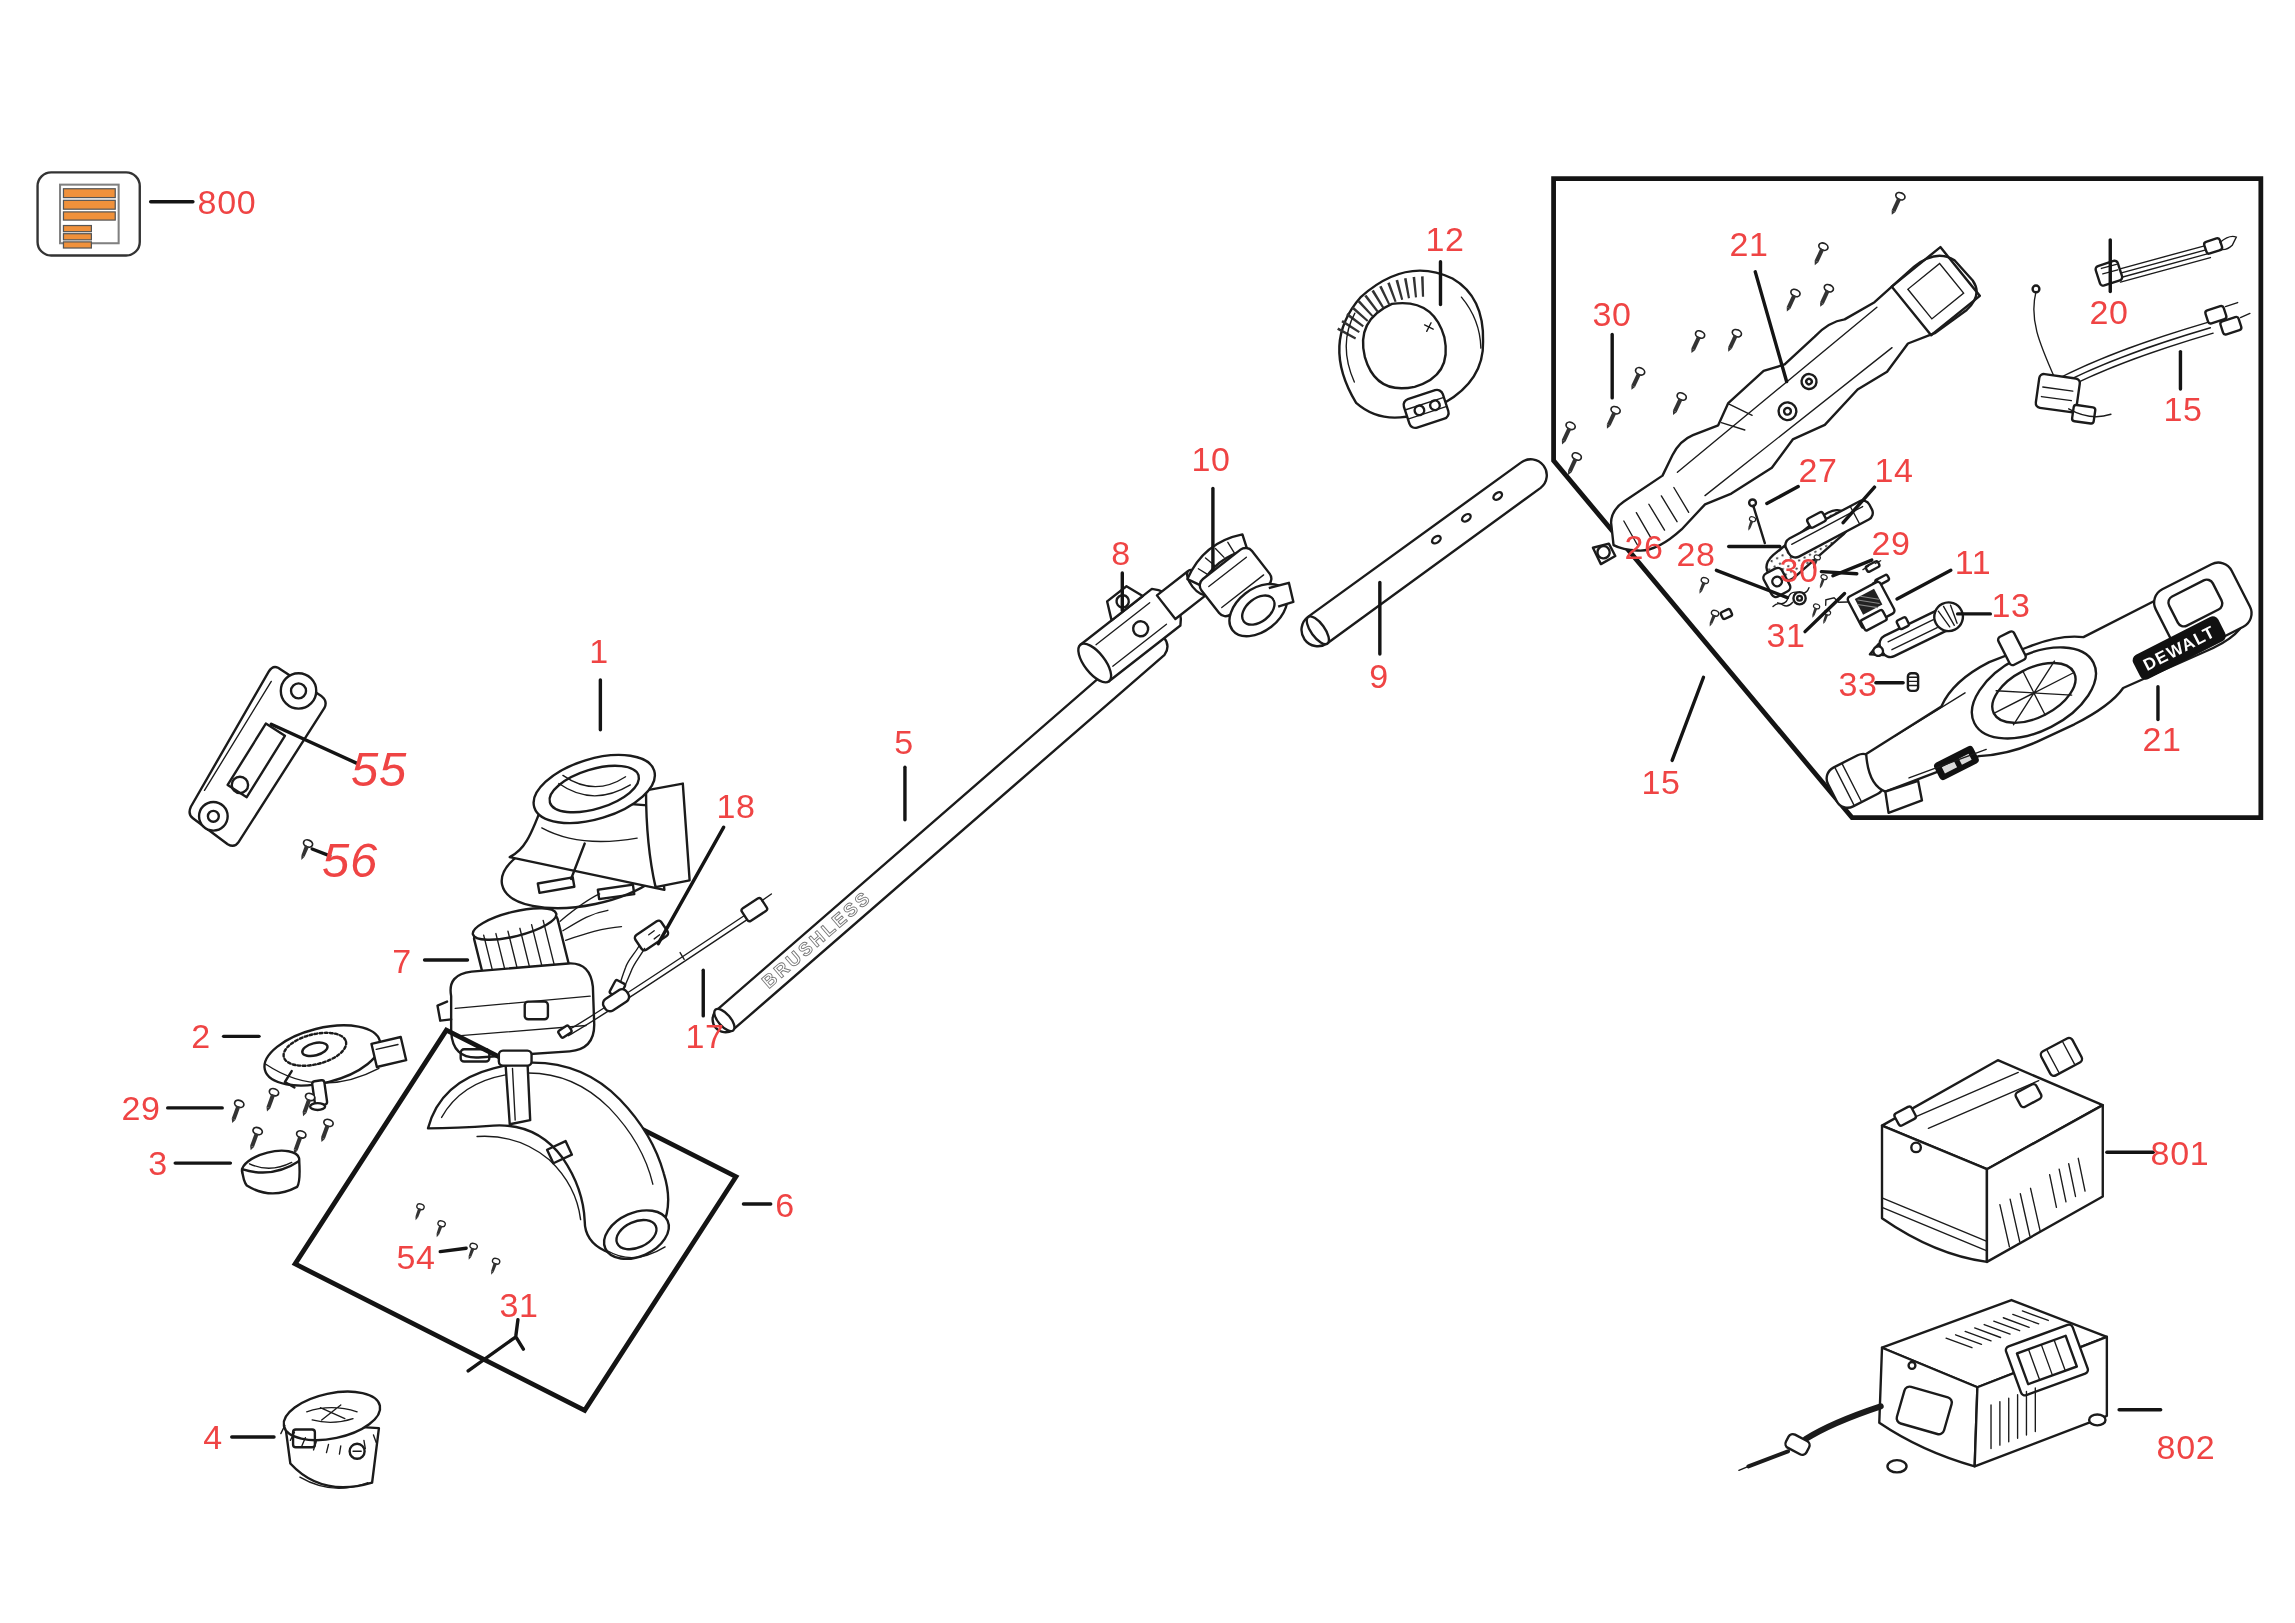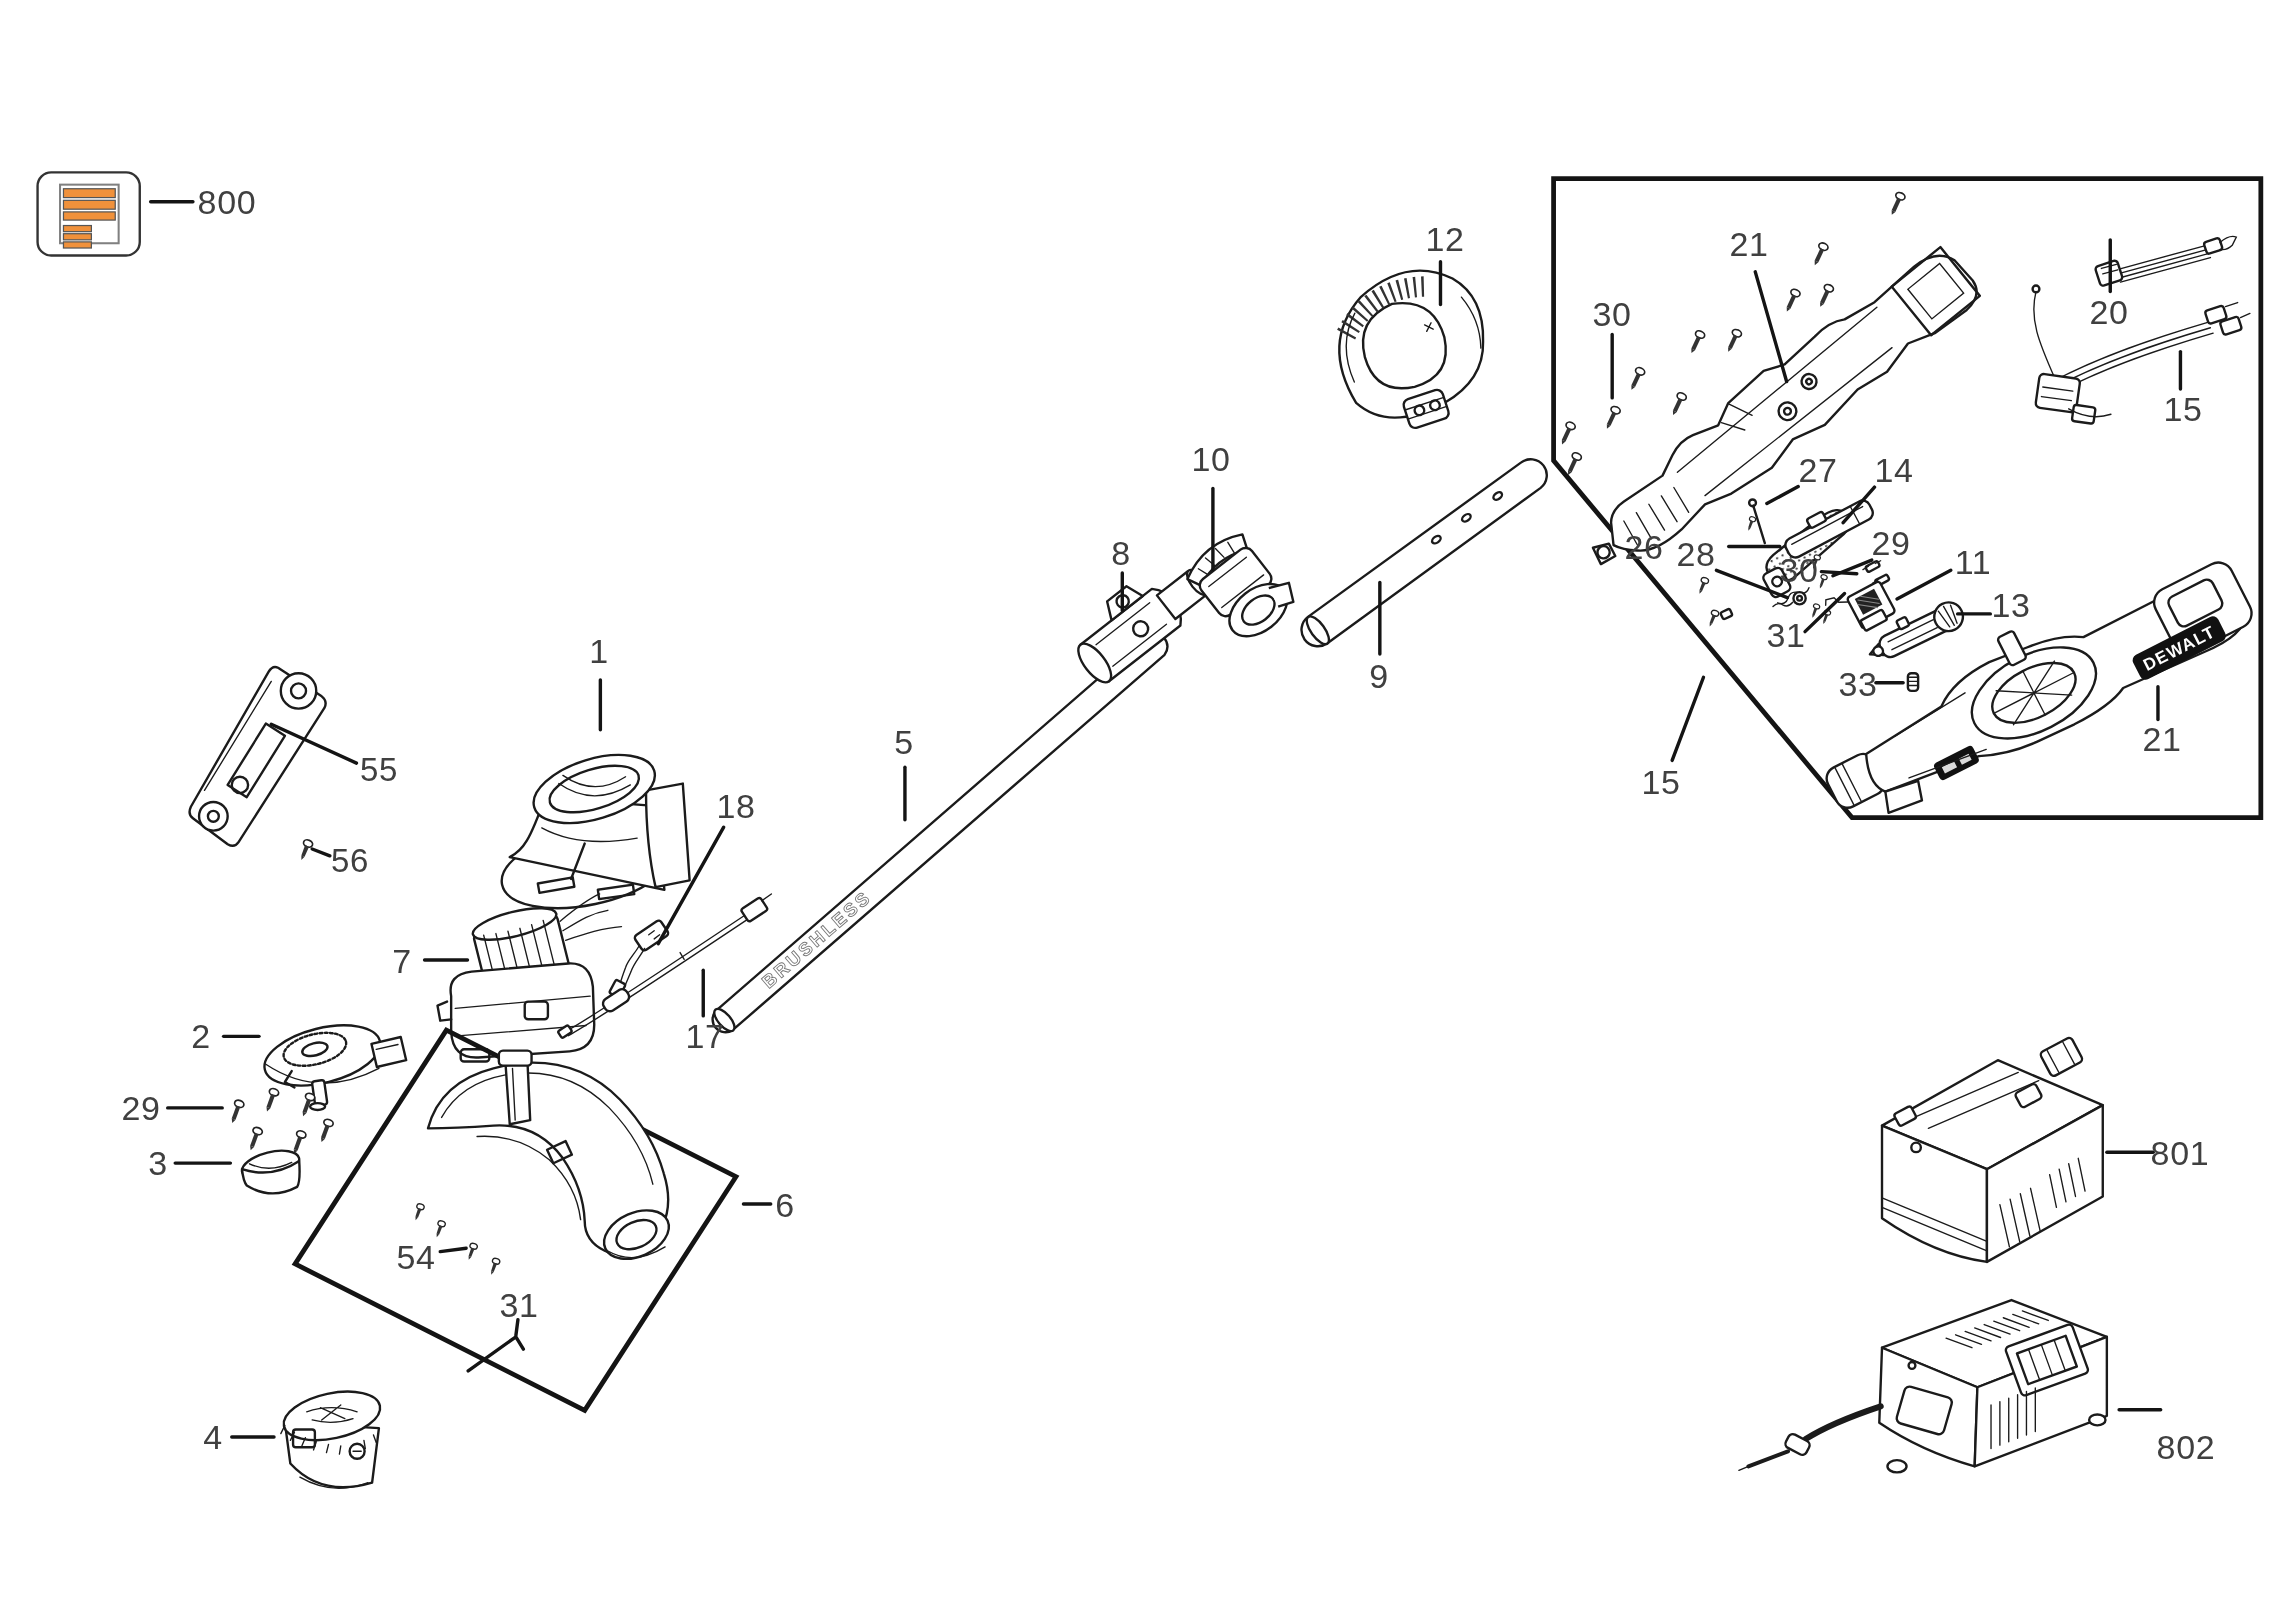--- a/index.html
+++ b/index.html
@@ -1,21 +1,21 @@
 <!DOCTYPE html>
 <html style="font-size:11px"><head>
 <meta charset="utf-8">
 <style>
   html,body{margin:0;padding:0;background:#ffffff;}
   .stage{position:relative;width:2295px;height:1623px;background:#ffffff;overflow:hidden;
          font-family:"Liberation Sans",sans-serif;}
   .artwork{position:absolute;left:0;top:0;}
-  .plabel{position:absolute;transform:translate(-50%,-50%);font-size:34px;color:#404040;
+  .plabel{position:absolute;transform:translate(-50%,-50%);font-size:34px;color:#ef4444;
           white-space:nowrap;letter-spacing:0.7px;line-height:1;}
-  .plabel.lg{font-size:33px;}
+  .plabel.lg{font-size:49px;font-style:italic;}
   .ln{fill:none;stroke:#1b1b1b;stroke-width:3.5;stroke-linejoin:round;stroke-linecap:round;}
   .fw{fill:#ffffff;stroke:#1b1b1b;stroke-width:3.5;stroke-linejoin:round;}
   .thin{fill:none;stroke:#1b1b1b;stroke-width:2;stroke-linecap:round;}
   .leader{stroke:#141414;stroke-width:5;stroke-linecap:round;fill:none;}
   .boxline{fill:none;stroke:#141414;stroke-width:7;stroke-linejoin:miter;}
 </style>
 </head>
 <body>
 
 <div class="stage">

